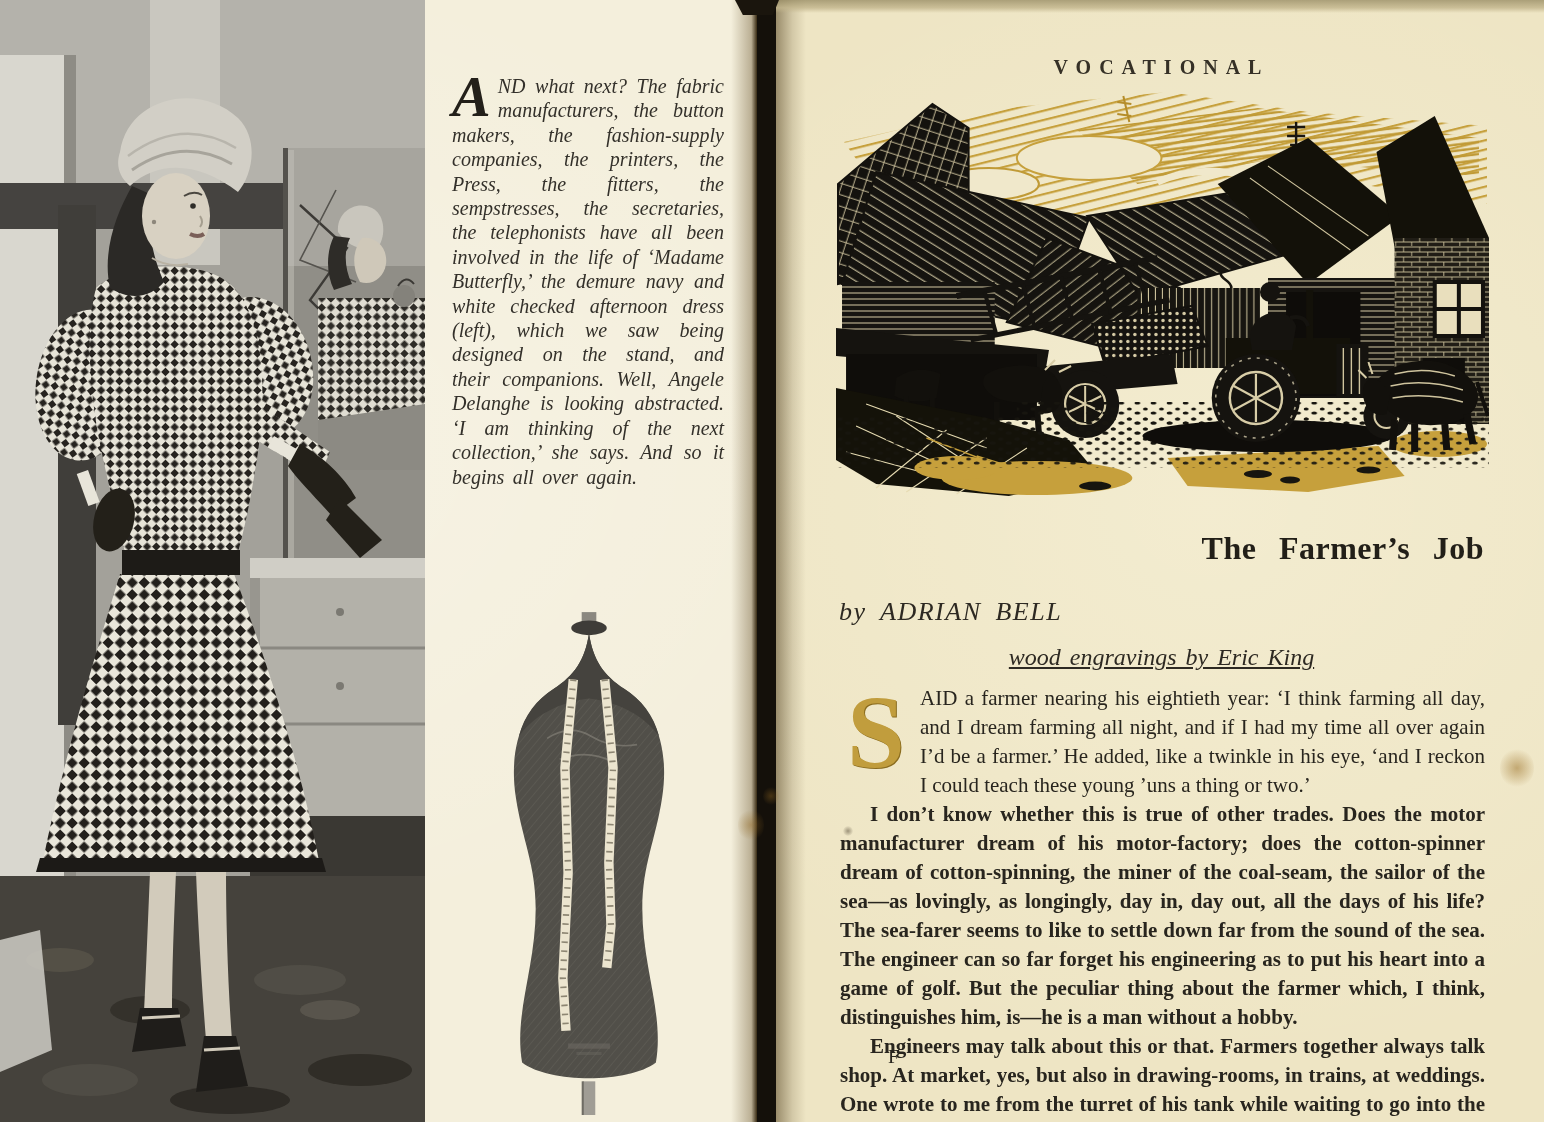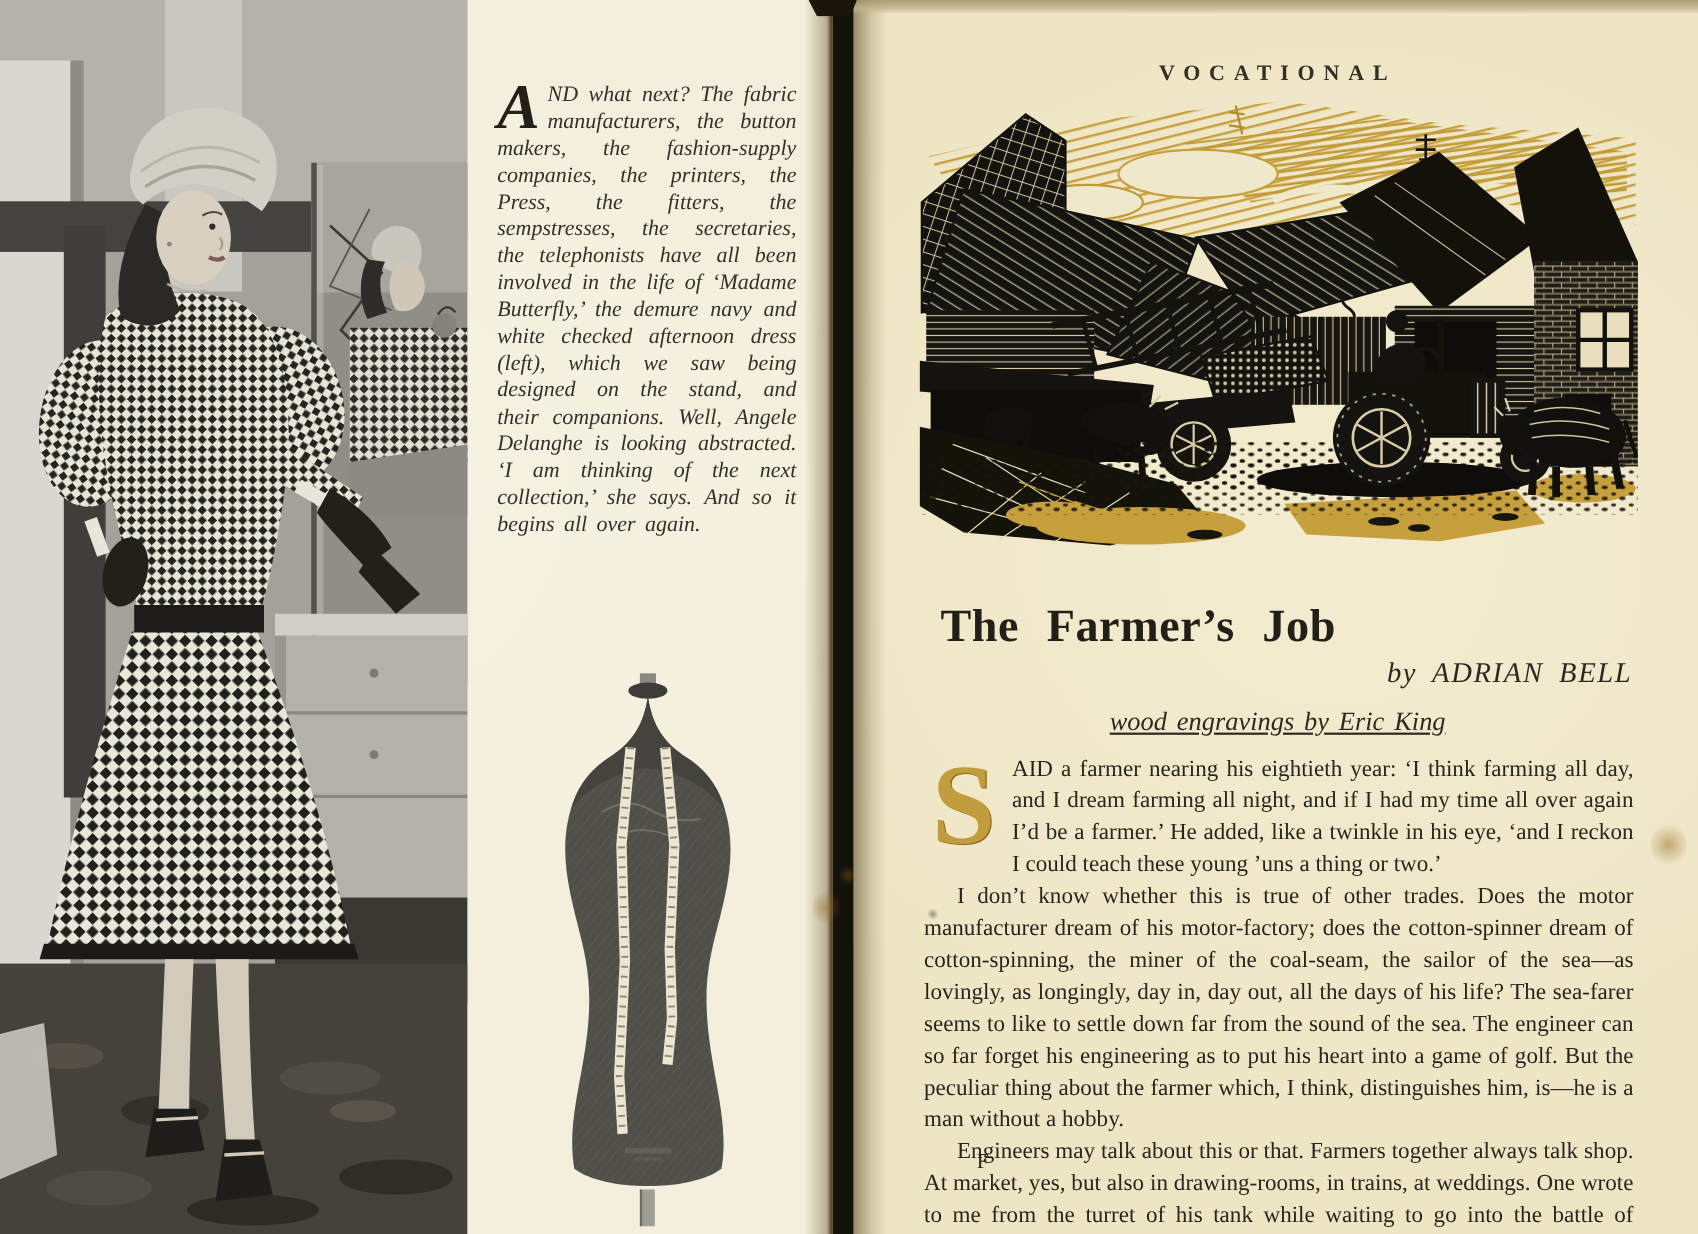--- a/index.html
+++ b/index.html
@@ -56,37 +56,37 @@
   .mannequin{position:absolute;left:474px;top:610px;width:230px;height:505px;}
   .mannequin svg{display:block;width:100%;height:100%;}
   
   .running-head{
     position:absolute;left:63px;top:56px;width:645px;text-align:center;
     font-size:20px;letter-spacing:8px;color:#353026;font-weight:600;
   }
   .engraving{position:absolute;left:60px;top:86px;width:653px;height:438px;}
   .engraving svg{display:block;width:100%;height:100%;}
   .article-title{
-    position:absolute;left:63px;top:530px;width:645px;margin:16px;text-align:left;
-    font-size:42px;font-weight:bold;word-spacing:14px;color:#221f18;letter-spacing:.5px;
+    position:absolute;left:63px;top:530px;width:645px;margin:0;text-align:right;
+    font-size:32px;font-weight:bold;word-spacing:14px;color:#221f18;letter-spacing:.5px;
   }
   .byline{
-    position:absolute;left:63px;top:597px;width:645px;text-align:right;
+    position:absolute;left:63px;top:597px;width:645px;text-align:left;
     font-style:italic;font-size:26px;color:#2d2922;letter-spacing:1.5px;word-spacing:6px;
   }
   .credit{
     position:absolute;left:63px;top:644px;width:645px;text-align:center;
     font-style:italic;font-size:24px;color:#2d2922;word-spacing:3px;text-decoration:underline;
   }
   .body-text{
     position:absolute;left:64px;top:684px;width:645px;
     font-size:21px;line-height:29px;text-align:justify;color:#28251e;
   }
   .body-text p{margin:0;}
-  .body-text p + p{text-indent:30px;}
+  .body-text p + p{text-indent:30px;font-weight:bold;}
   .dropcap-s{
     float:left;width:72px;font-size:104px;line-height:88px;font-weight:bold;
     color:#c19d3d;text-shadow:1px 1px 0 #8a6c1f;margin:4px 8px 0 0;text-align:center;
   }
   .page-footer{
     position:absolute;left:64px;top:1046px;width:645px;height:26px;font-size:19.5px;color:#28251e;
   }
   .sig-mark{position:absolute;left:48px;top:0;}
   .folio{position:absolute;left:0;top:0;width:100%;text-align:center;}
   

